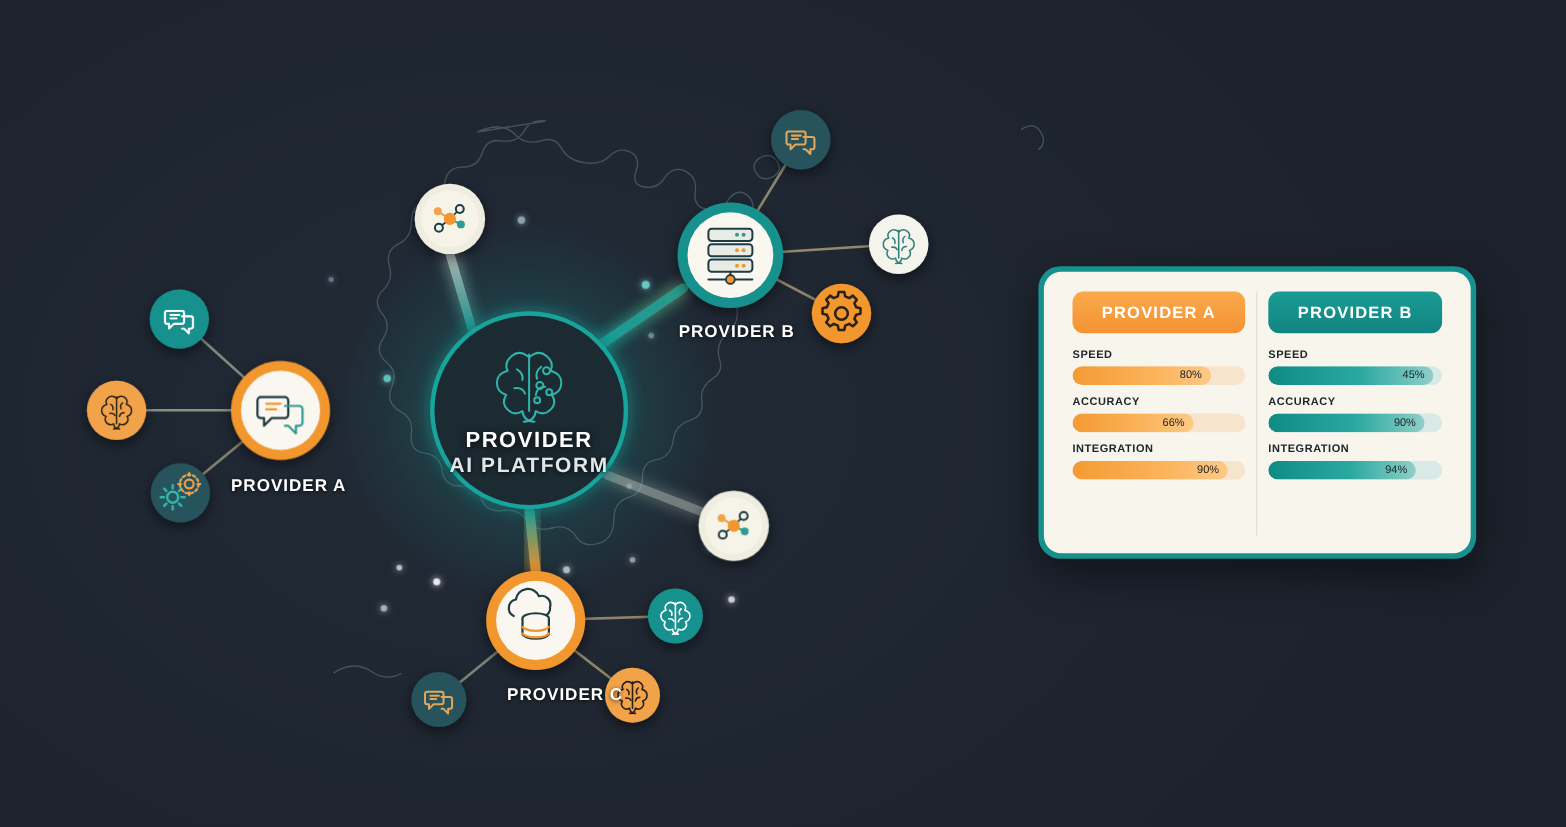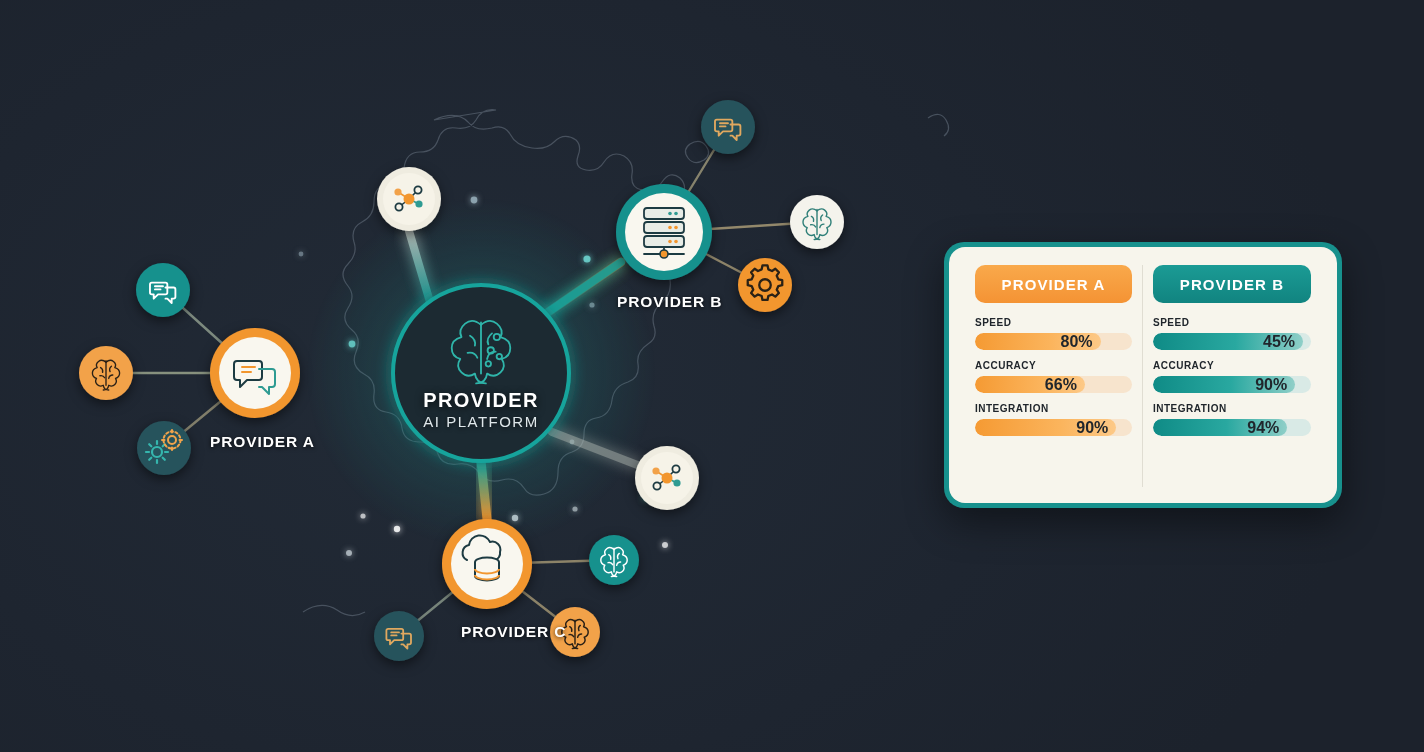--- a/index.html
+++ b/index.html
@@ -55,22 +55,22 @@
     letter-spacing: 1.4px;
     text-shadow: 0 2px 8px rgba(0,0,0,0.8);
   }
   .hub-sub {
     position: absolute;
     left: 381px;
     top: 413px;
     width: 200px;
     text-align: center;
     color: #dfe7ea;
-    font-size: 15px;
-    font-weight: 400;
+    font-size: 19px;
+    font-weight: 700;
     letter-spacing: 1.5px;
     text-shadow: 0 1px 5px rgba(0,0,0,0.8);
   }
 
   
   #compare-card {
     position: absolute;
     left: 944px;
     top: 242px;
     width: 398px;
@@ -134,22 +134,22 @@
     border-radius: 9px;
     display: flex;
     align-items: center;
     justify-content: flex-end;
     padding-right: 8px;
     box-sizing: border-box;
   }
   .fill-a { background: linear-gradient(90deg,#f59a33 0%,#fbb45c 60%,#fdc987 100%); }
   .fill-b { background: linear-gradient(90deg,#0f8b86 0%,#29a8a0 55%,#8fcfc8 100%); }
   .bar-value {
-    font-size: 16px;
-    font-weight: 700;
+    font-size: 10px;
+    font-weight: 400;
     color: #20262c;
     padding-left: 22px;
   }
 </style>
 </head>
 <body>
 
 <div id="stage">
 
   <svg id="network" viewBox="0 0 1424 752">

